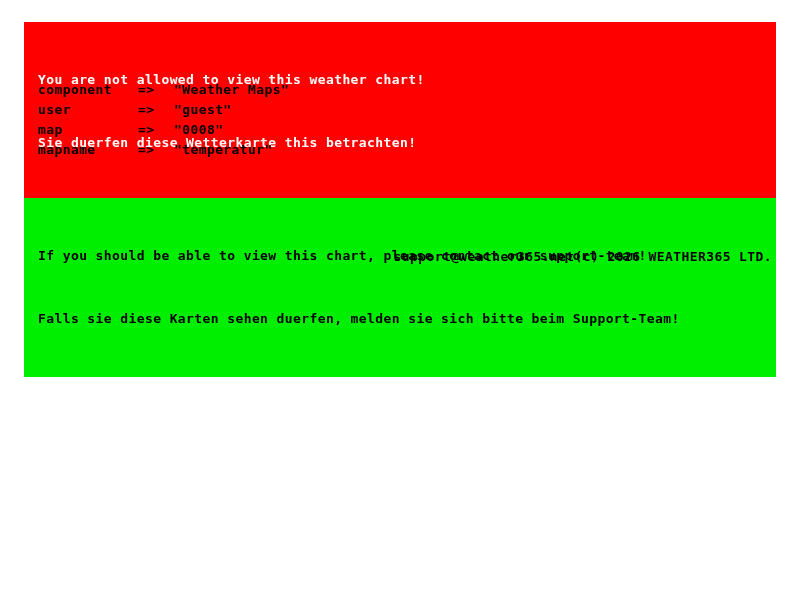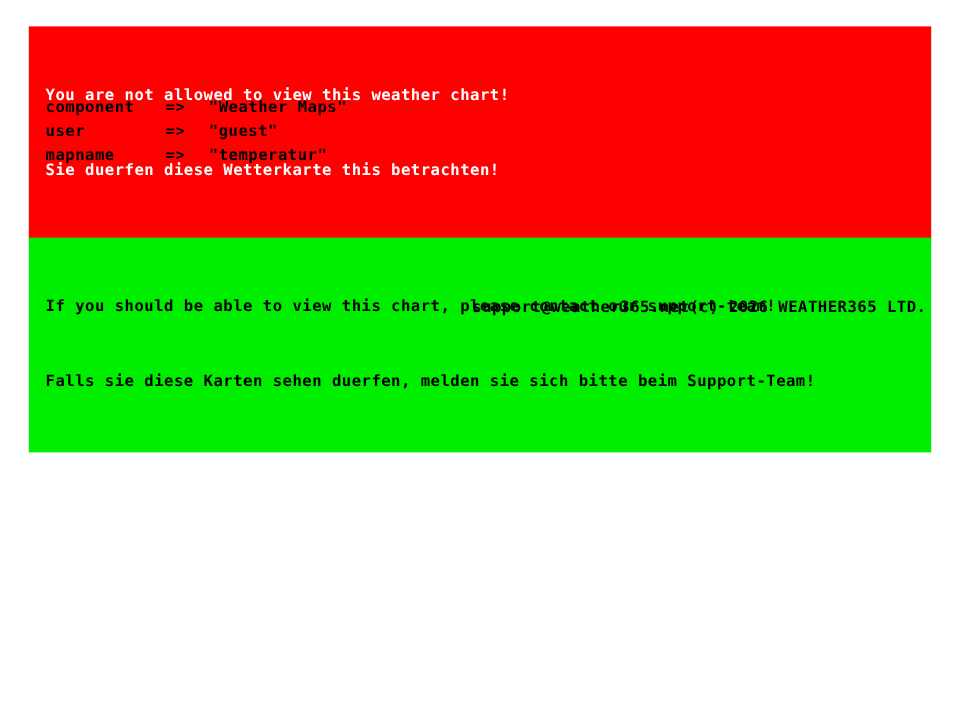--- a/index.html
+++ b/index.html
@@ -96,20 +96,25 @@
           <td class="col-key">component</td>
           <td class="col-arrow">=&gt;</td>
           <td class="col-val">"Weather Maps"</td>
         </tr>
         <tr>
           <td class="col-key">user</td>
           <td class="col-arrow">=&gt;</td>
           <td class="col-val">"guest"</td>
         </tr>
         <tr>
+          <td class="col-key">map</td>
+          <td class="col-arrow">=&gt;</td>
+          <td class="col-val">"0008"</td>
+        </tr>
+        <tr>
           <td class="col-key">mapname</td>
           <td class="col-arrow">=&gt;</td>
           <td class="col-val">"temperatur"</td>
         </tr>
       </tbody>
     </table>
   </div>
 
   <div class="banner banner-info">
     <span class="banner-line">If you should be able to view this chart, please contact our support-team!</span>

